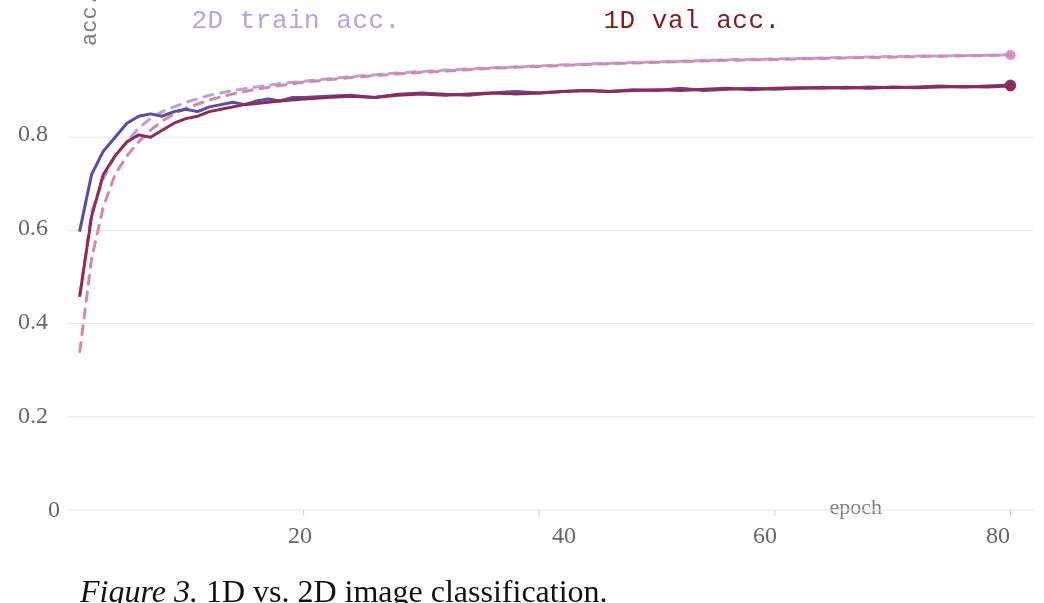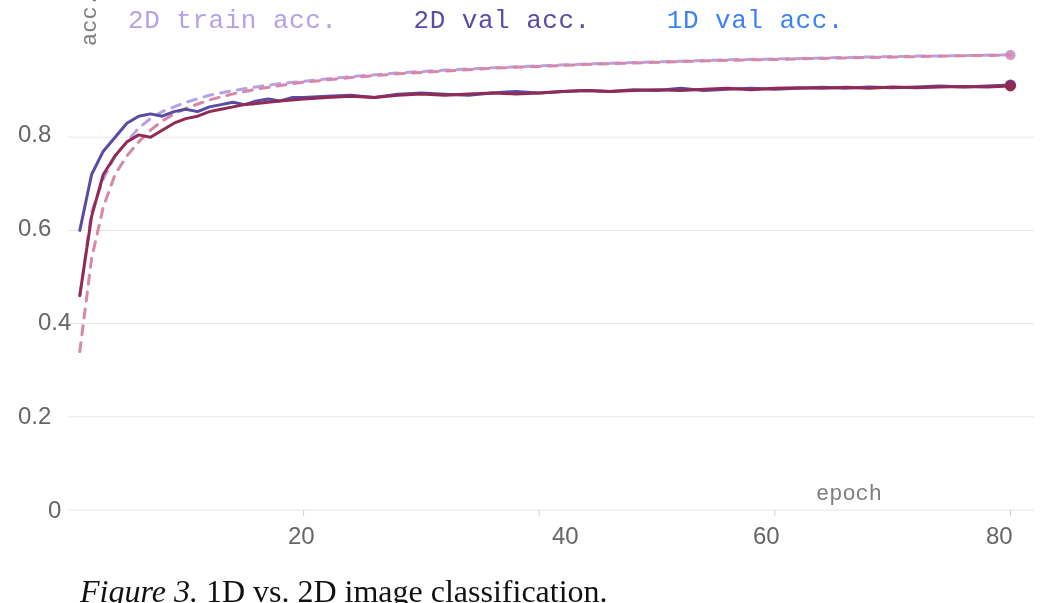--- a/index.html
+++ b/index.html
@@ -39,60 +39,59 @@
     top: 46px;
     font-family: "Courier New", ui-monospace, monospace;
     font-size: 22px;
     color: #7e7e7e;
     transform: rotate(-90deg);
     transform-origin: left top;
   }
   .xlabel {
     position: absolute;
     right: 10px;
-    top: 482px;
-    font-family: Liberation Mono, monospace;
+    top: 494px;
+    font-family: Liberation Serif, serif;
     font-size: 22px;
     color: #7e7e7e;
   }
   .caption {
     position: absolute;
     left: 80px;
     top: 558px;
     font-size: 32px;
     color: #111;
     margin-top: 15px;
   }
   .caption .fig {
     font-style: italic;
   }
   .tick-label {
     position: absolute;
-    font-family: Liberation Sans, sans-serif;
+    font-family: Liberation Serif, serif;
     font-size: 24px;
     color: #666;
   }
 </style>
 </head>
 <body>
 
 <div class="figure">
 
   <div class="legend">
     <span style="color:#b6a1e6">2D train acc.</span>
-    <span style="color:#5a4ba6">2D val acc.</span>
-    <span style="color:#3b82f6">1D val acc.</span>
+    <span style="color:#7f1d1d">1D val acc.</span>
   </div>
 
   <div class="ylabel">acc.</div>
   <div class="xlabel">epoch</div>
 
   <div class="tick-label" style="left:48px; top:496px;">0</div>
   <div class="tick-label" style="left:18px; top:402px;">0.2</div>
-  <div class="tick-label" style="left:18px; top:308px;margin-left:20px;">0.4</div>
+  <div class="tick-label" style="left:18px; top:308px;">0.4</div>
   <div class="tick-label" style="left:18px; top:214px;">0.6</div>
   <div class="tick-label" style="left:18px; top:120px;">0.8</div>
 
   <div class="tick-label" style="left:288px; top:522px;">20</div>
   <div class="tick-label" style="left:552px; top:522px;">40</div>
   <div class="tick-label" style="left:753px; top:522px;">60</div>
   <div class="tick-label" style="left:986px; top:522px;">80</div>
 
   <svg class="plot-svg" id="plot-svg" width="1044" height="560">
       <line x1="68" x2="1034" y1="510" y2="510" stroke="#e6e6e6" stroke-width="1"></line>

